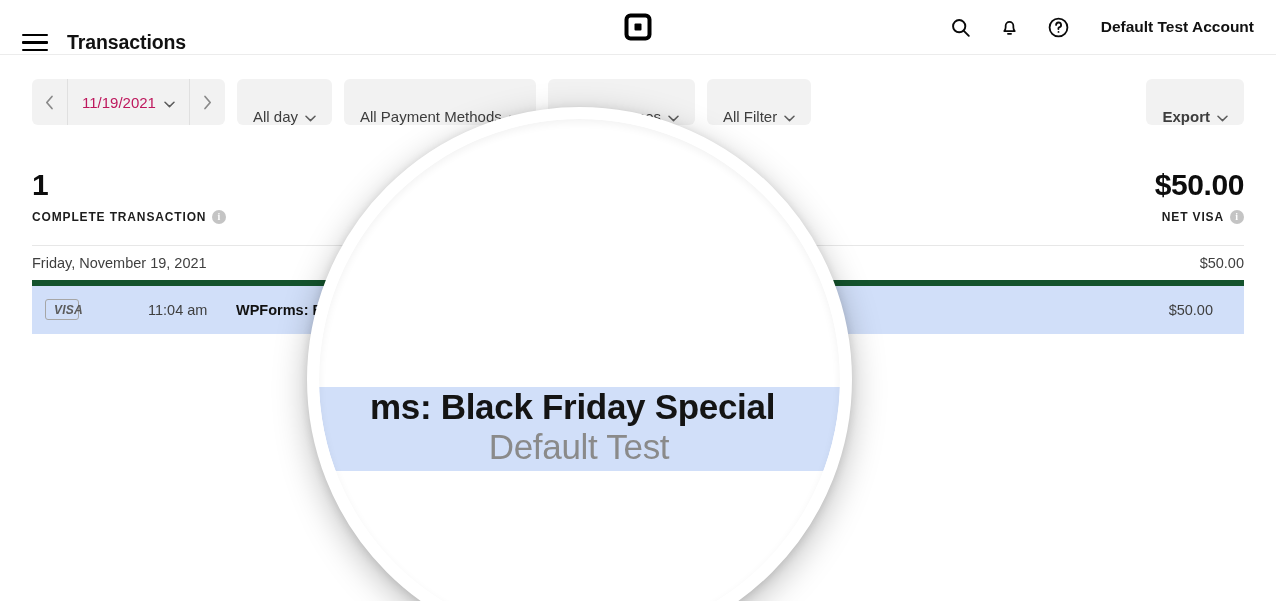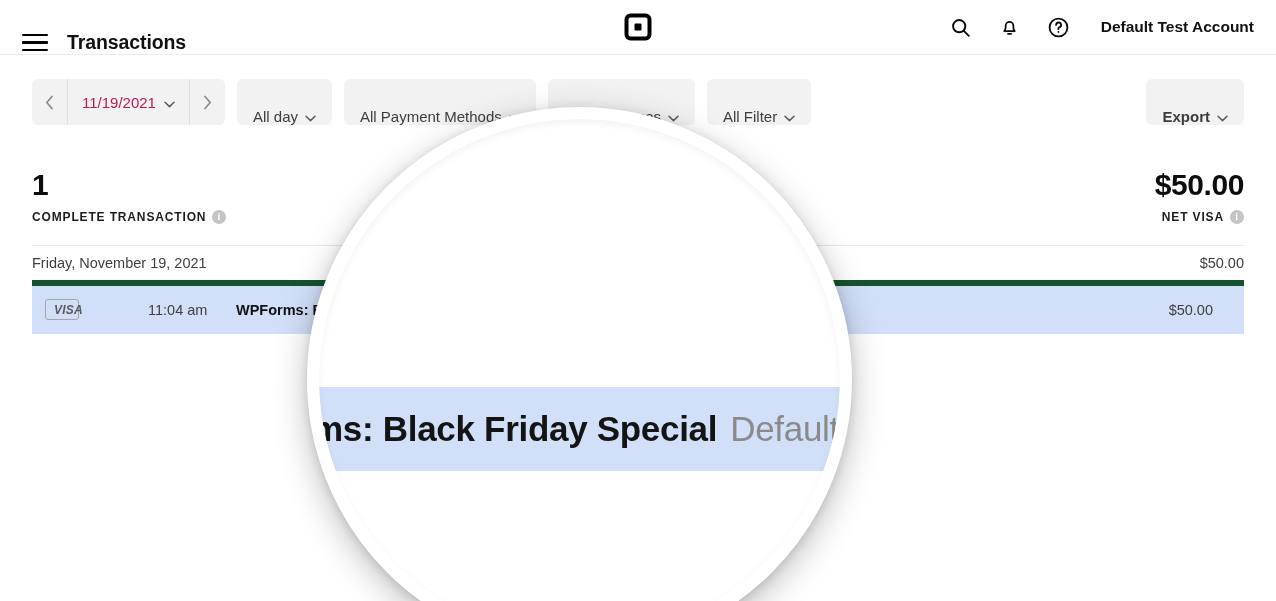--- a/index.html
+++ b/index.html
@@ -163,21 +163,21 @@
     border-radius: 50%; overflow: hidden;
   }
   .mag-band {
     position: absolute; left: 0; top: 268px; width: 100%; height: 84px;
     background: #d1dff9;
   }
   .mag-text {
     position: absolute; top: 268px; left: 0; width: 100%; height: 84px;
     display: flex; align-items: center; white-space: nowrap;
     font-size: 35px; letter-spacing: -0.3px;
-    padding-left: 0px; margin-left: -7px;
+    padding-left: 0px; margin-left: -7px; flex-direction: column;
   }
   .mag-text .bold { font-weight: 700; color: #141414; }
   .mag-text .muted { color: #8a8a8a; margin-left: 13px; }
 </style>
 </head>
 <body>
 
 <div class="page">
 
 

